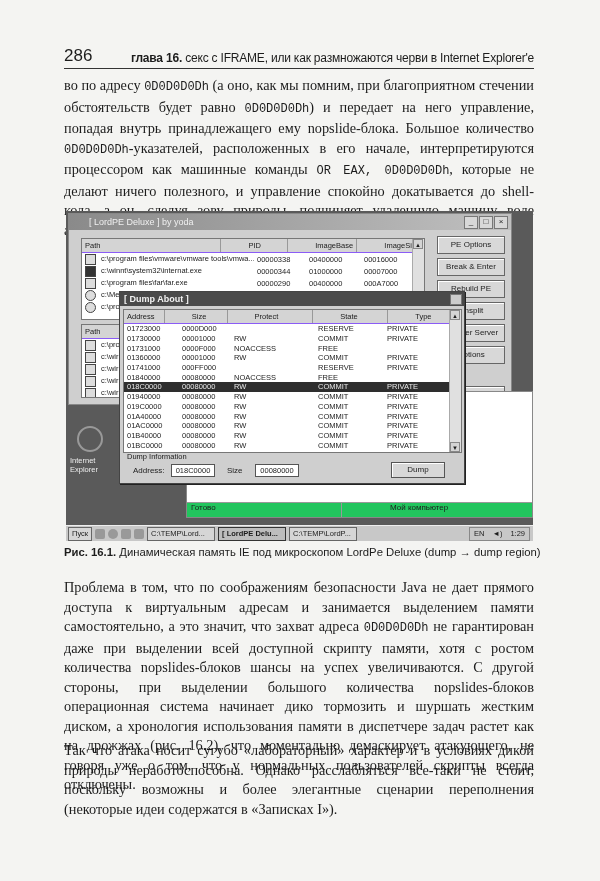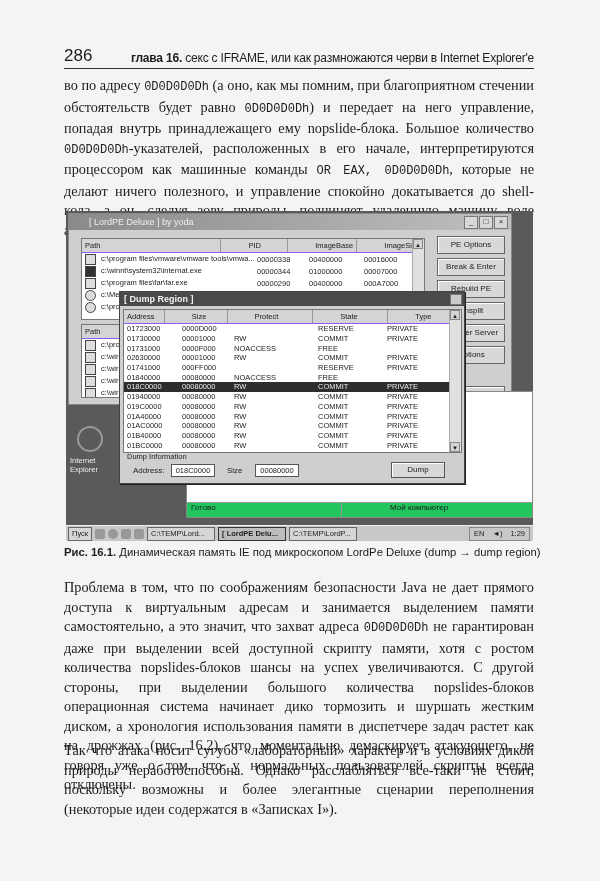--- a/index.html
+++ b/index.html
@@ -195,21 +195,21 @@
   <div class="explorer-win">
     <div class="statusbar">
       <span class="cell" style="width:150px">Готово</span>
       <span class="cell" style="width:40px;border-left:1px solid #999;height:14px"></span>
       <span class="cell">Мой компьютер</span>
     </div>
   </div>
 
   <div class="dump-dlg">
     <div class="dlg-title">
-      <span>[ Dump Region ]</span>
+      <span>[ Dump About ]</span>
       <div class="dlg-close"></div>
     </div>
     <div class="region-list">
       <div class="lv-head">
         <span class="c-addr">Address</span>
         <span class="c-size">Size</span>
         <span class="c-prot">Protect</span>
         <span class="c-state">State</span>
         <span class="c-type">Type</span>
       </div>
@@ -228,21 +228,21 @@
           <span class="c-type">PRIVATE</span>
         </div>
       <div class="lv-row">
           <span class="c-addr">01731000</span>
           <span class="c-size">0000F000</span>
           <span class="c-prot">NOACCESS</span>
           <span class="c-state">FREE</span>
           <span class="c-type"></span>
         </div>
       <div class="lv-row">
-          <span class="c-addr">02630000</span>
+          <span class="c-addr">01360000</span>
           <span class="c-size">00001000</span>
           <span class="c-prot">RW</span>
           <span class="c-state">COMMIT</span>
           <span class="c-type">PRIVATE</span>
         </div>
       <div class="lv-row">
           <span class="c-addr">01741000</span>
           <span class="c-size">000FF000</span>
           <span class="c-prot"></span>
           <span class="c-state">RESERVE</span>

